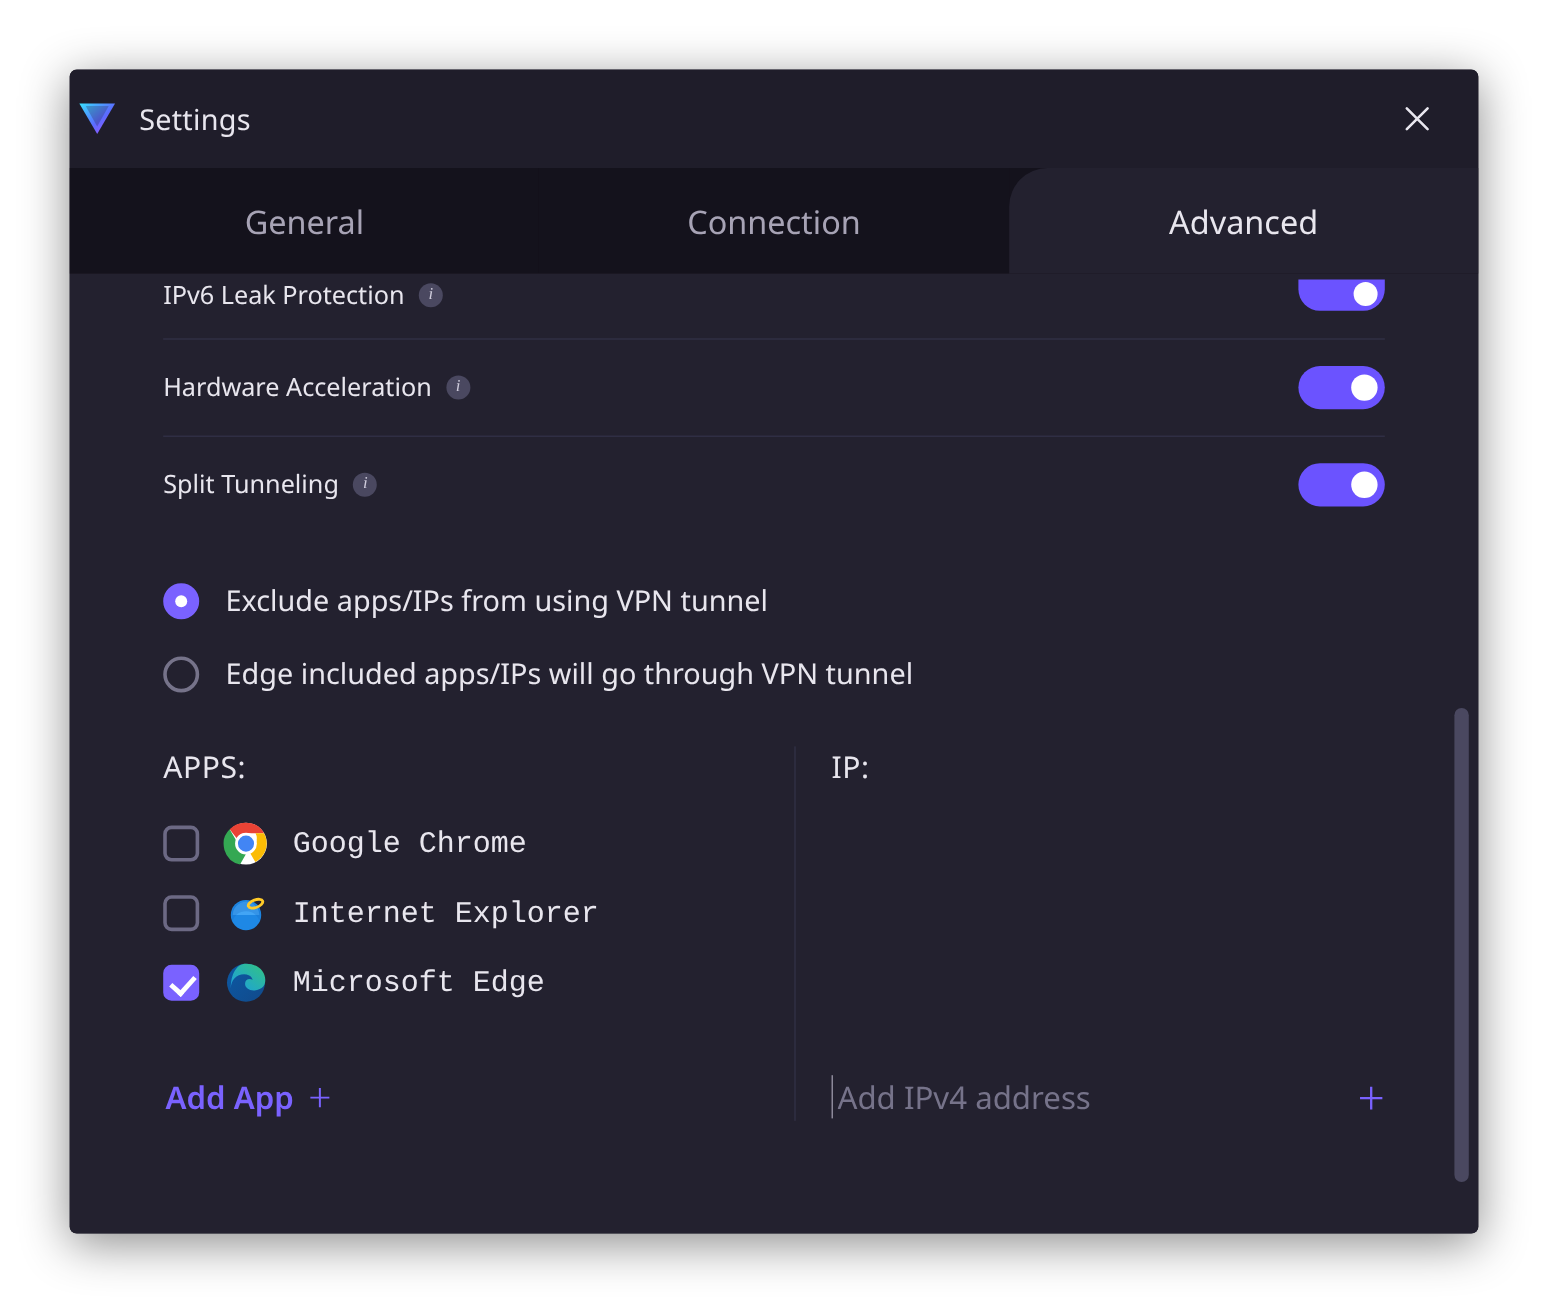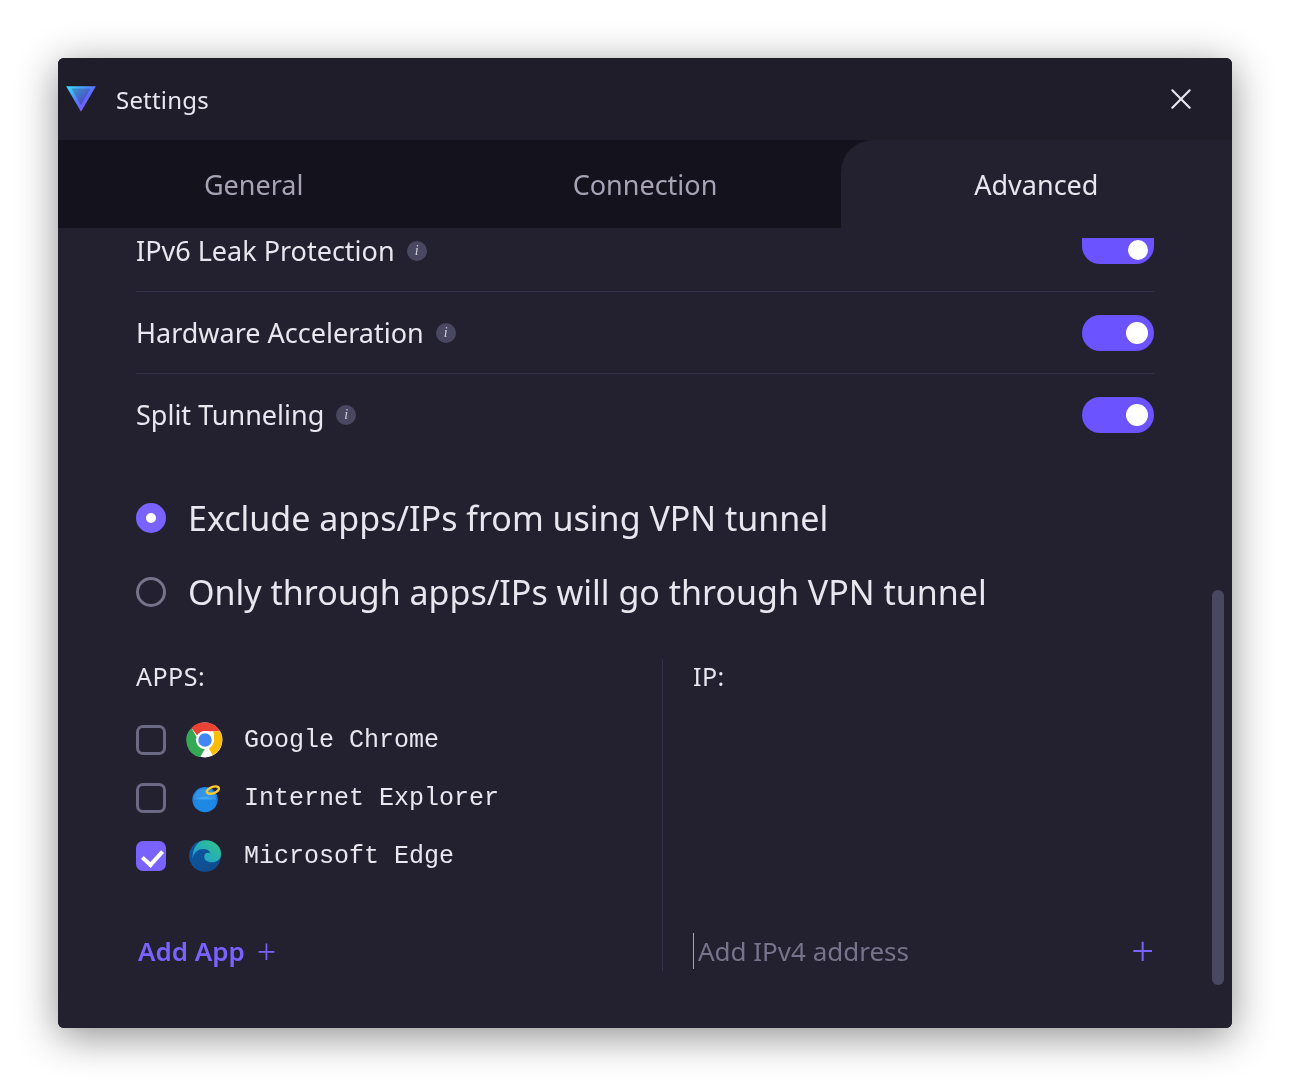--- a/index.html
+++ b/index.html
@@ -124,21 +124,21 @@
   }
   .row{
     display:flex;
     align-items:center;
     padding:22px 0;
     border-bottom:1px solid var(--divider);
   }
   .row:first-child{padding-top:8px;}
   .row-label{
     color:var(--text-main);
-    font-size:27px;
+    font-size:21px;
     font-weight:400;
   }
   .info-icon{
     width:20px;height:20px;
     border-radius:50%;
     background:#4a4860;
     color:#cfccdc;
     font-size:14px;
     display:inline-flex;
     align-items:center;
@@ -198,21 +198,21 @@
   }
   .radio.selected::after{
     content:"";
     position:absolute;
     inset:7px;
     background:#fff;
     border-radius:50%;
   }
   .radio-label{
     color:var(--text-main);
-    font-size:34px;
+    font-size:24px;
   }
   
   .columns{
     display:flex;
     gap:16px;
     margin-top:30px;
   }
   .col-apps{flex:1.02;padding-right:30px;}
   .col-ip{flex:0.98;padding-left:30px;border-left:1px solid var(--divider);min-height:230px;}
   .col-title{
@@ -367,21 +367,21 @@
       </div>
 
       <div class="sub">
 
         <div class="radio-row">
           <div class="radio selected"></div>
           <div class="radio-label">Exclude apps/IPs from using VPN tunnel</div>
         </div>
         <div class="radio-row">
           <div class="radio"></div>
-          <div class="radio-label">Only through apps/IPs will go through VPN tunnel</div>
+          <div class="radio-label">Edge included apps/IPs will go through VPN tunnel</div>
         </div>
 
         <div class="columns">
 
           <div class="col-apps">
             <div class="col-title">APPS:</div>
 
             <div class="app-row">
               <div class="checkbox"></div>
               <svg class="app-icon" viewBox="0 0 48 48">

